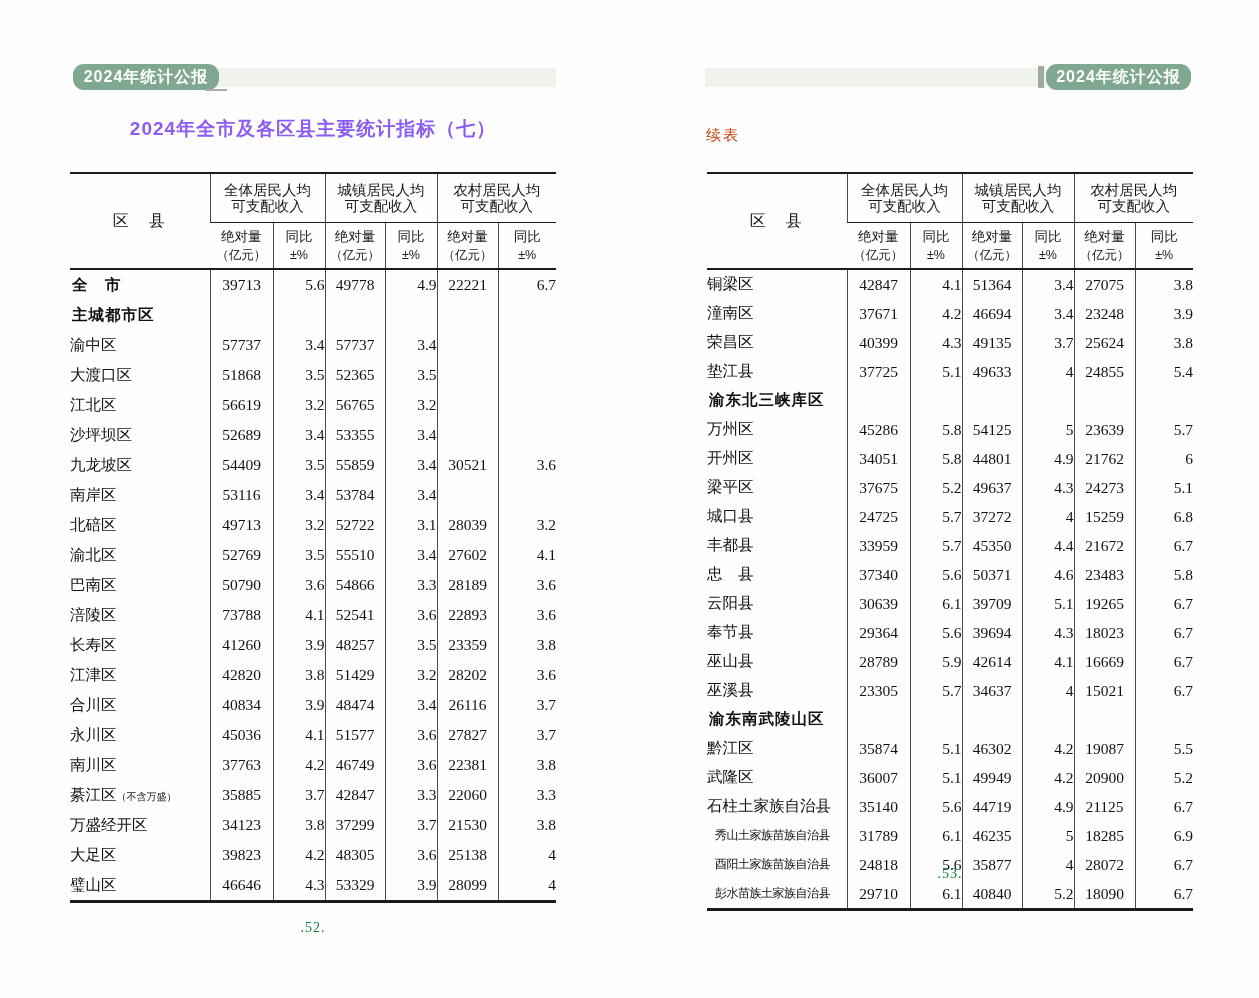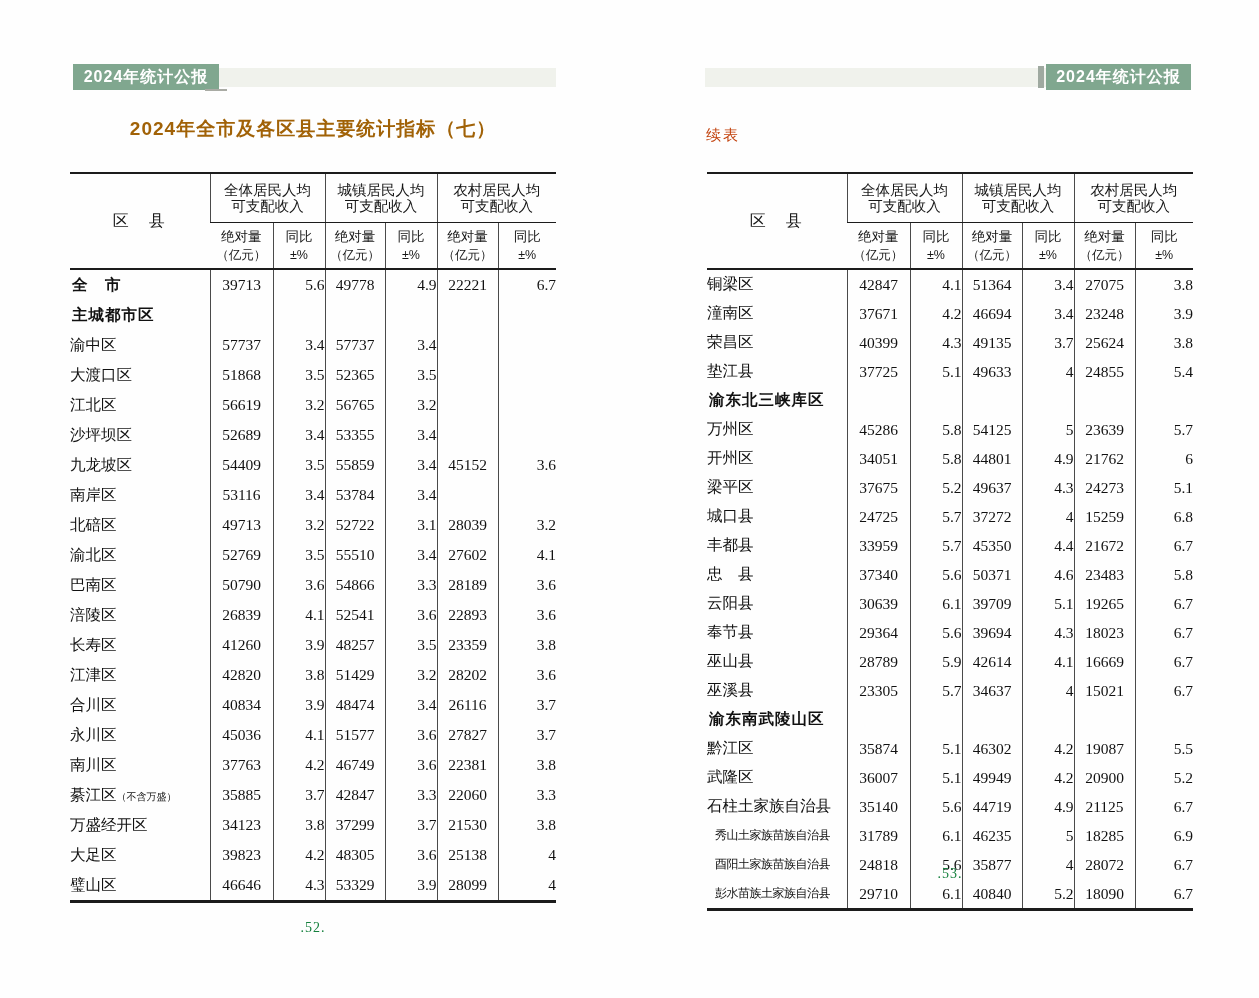--- a/index.html
+++ b/index.html
@@ -4,30 +4,30 @@
 <style>
   html,body{margin:0;padding:0;background:#ffffff;}
   .canvas{position:relative;width:1259px;height:998px;background:#fefefe;overflow:hidden;
           font-family:"Liberation Serif",serif;color:#111;}
   
   .band{position:absolute;top:68px;height:19px;background:#f0f2ec;}
   .band-left{left:75px;width:481px;}
   .band-right{left:705px;width:341px;}
   .badge{position:absolute;top:64px;height:26px;background:#80a78f;color:#ffffff;
          font-family:"Liberation Sans",sans-serif;font-weight:bold;font-size:16px;
-         display:flex;align-items:center;justify-content:center;letter-spacing:1px;}
+         display:flex;align-items:center;justify-content:center;letter-spacing:1px;border-radius:11px;}
   .badge-left{left:73px;width:146px;}
   .badge-right{left:1046px;width:145px;}
   .tick{position:absolute;background:#a9aba4;}
   .tick-left{left:205px;top:89px;width:22px;height:2px;}
   .cap-right{position:absolute;left:1038px;top:66px;width:6px;height:22px;background:#9fa9a0;}
   
   .title{position:absolute;left:70px;width:486px;top:116px;margin:0;text-align:center;
          font-family:"Liberation Sans",sans-serif;font-weight:600;font-size:19px;
-         letter-spacing:1px;color:#a16207;}
+         letter-spacing:1px;color:#8b5cf6;}
   .cont-label{position:absolute;left:706px;top:126px;font-family:"Liberation Sans",sans-serif;
          font-size:15px;color:#c2410c;letter-spacing:2px;}
   
   .tablewrap{position:absolute;top:172px;width:486px;}
   .tablewrap-left{left:70px;}
   .tablewrap-right{left:707px;}
   table.stats{border-collapse:collapse;table-layout:fixed;width:486px;
               border-top:2px solid #1c1c1c;border-bottom:3px solid #1c1c1c;}
   table.stats th,table.stats td{padding:0;margin:0;overflow:hidden;white-space:nowrap;}
   
@@ -146,21 +146,21 @@
               <td class="pct">3.4</td>
               <td class="abs"></td>
               <td class="pct"></td>
             </tr>
             <tr class="item">
               <td class="name">九龙坡区</td>
               <td class="abs">54409</td>
               <td class="pct">3.5</td>
               <td class="abs">55859</td>
               <td class="pct">3.4</td>
-              <td class="abs">45152</td>
+              <td class="abs">30521</td>
               <td class="pct">3.6</td>
             </tr>
             <tr class="item">
               <td class="name">南岸区</td>
               <td class="abs">53116</td>
               <td class="pct">3.4</td>
               <td class="abs">53784</td>
               <td class="pct">3.4</td>
               <td class="abs"></td>
               <td class="pct"></td>
@@ -187,21 +187,21 @@
               <td class="name">巴南区</td>
               <td class="abs">50790</td>
               <td class="pct">3.6</td>
               <td class="abs">54866</td>
               <td class="pct">3.3</td>
               <td class="abs">28189</td>
               <td class="pct">3.6</td>
             </tr>
             <tr class="item">
               <td class="name">涪陵区</td>
-              <td class="abs">26839</td>
+              <td class="abs">73788</td>
               <td class="pct">4.1</td>
               <td class="abs">52541</td>
               <td class="pct">3.6</td>
               <td class="abs">22893</td>
               <td class="pct">3.6</td>
             </tr>
             <tr class="item">
               <td class="name">长寿区</td>
               <td class="abs">41260</td>
               <td class="pct">3.9</td>

